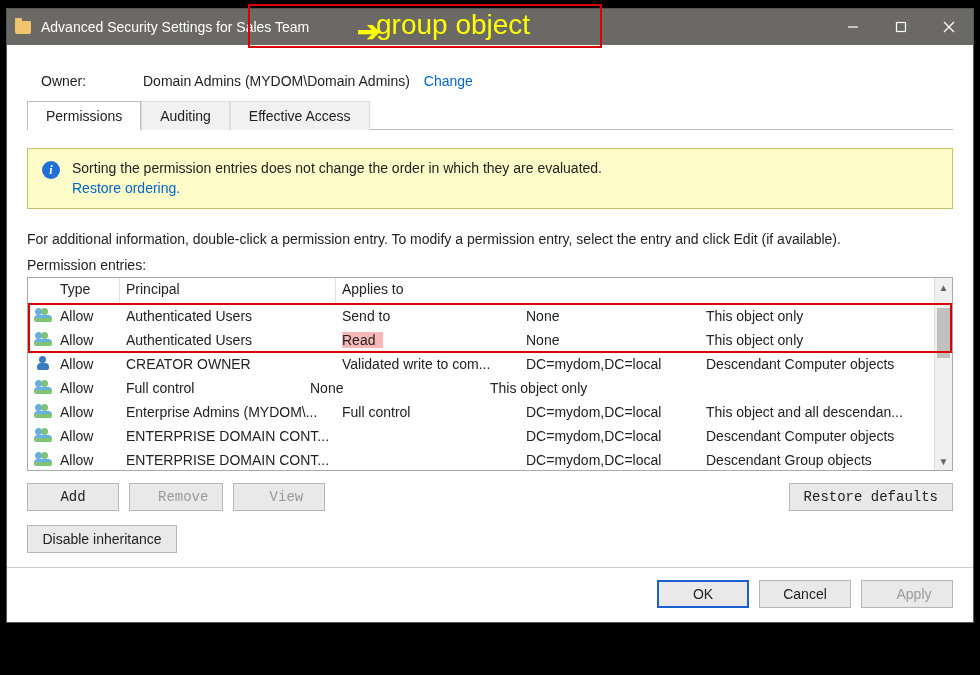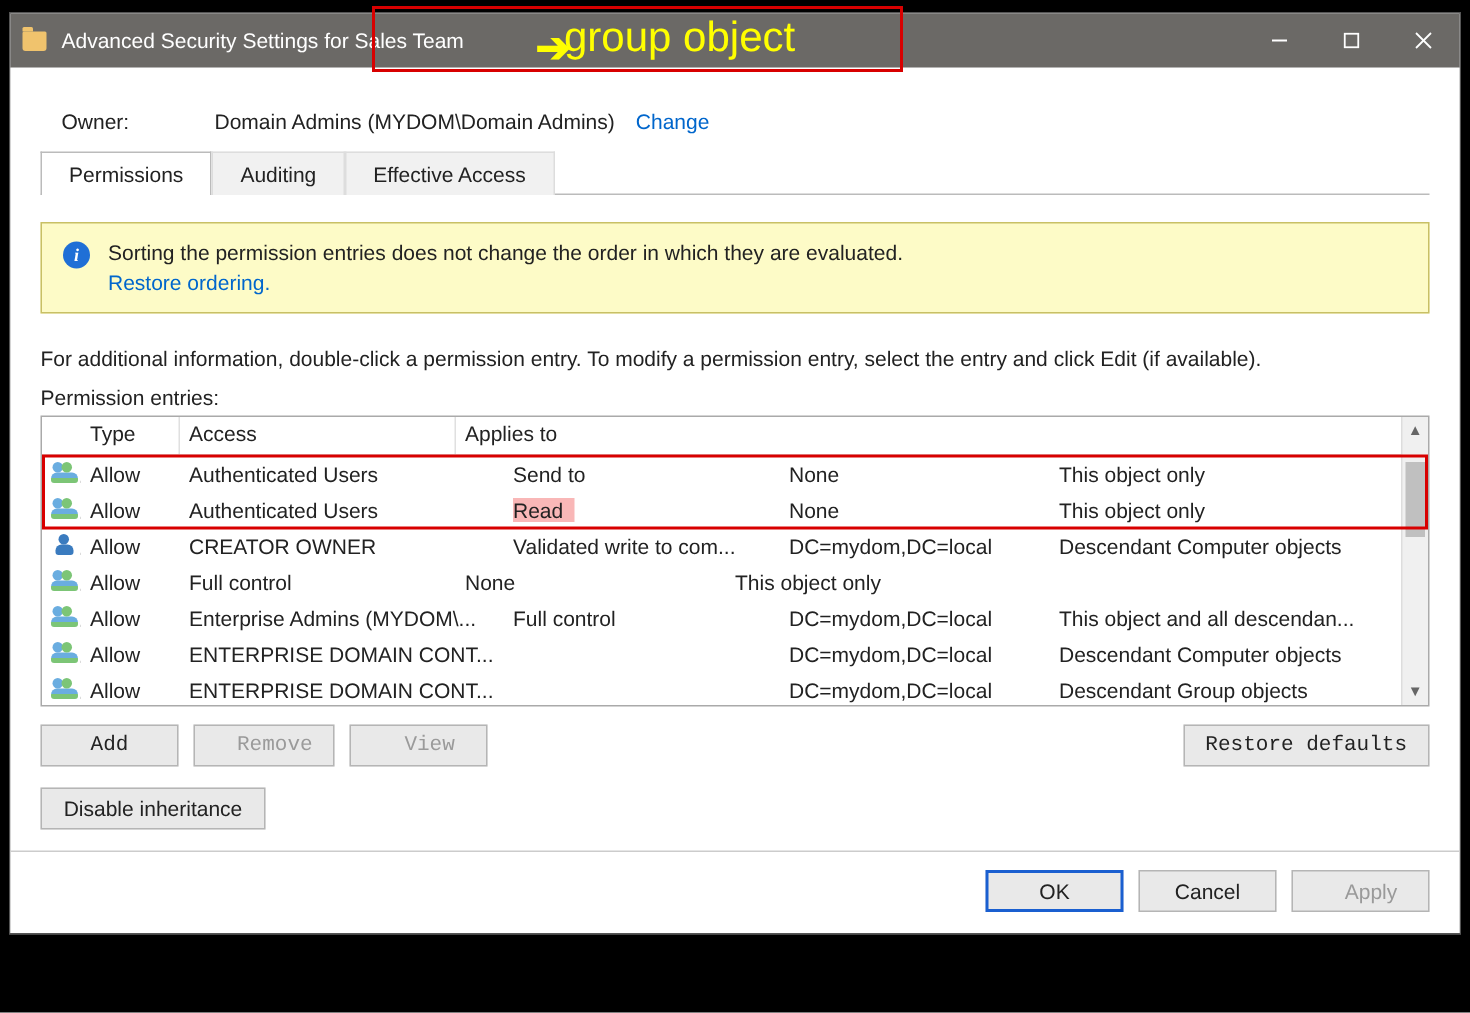--- a/index.html
+++ b/index.html
@@ -250,21 +250,21 @@
     </div>
 
     <div class="para">For additional information, double-click a permission entry. To modify a permission entry, select the entry and click Edit (if available).</div>
 
     <div class="entries-label">Permission entries:</div>
 
     <div class="table-wrap">
       <div class="thead">
         <div class="th col-icon"></div>
         <div class="th col-type">Type</div>
-        <div class="th col-access">Access</div>
+        <div class="th col-principal">Principal</div>
         <div class="th col-applies">Applies to</div>
       </div>
       <div class="tbody" id="tbody">
           <div class="row">
             <div class="td col-icon"><span class="principal-icon"><span class="body"></span></span></div>
             <div class="td col-type">Allow</div>
             <div class="td col-principal">Authenticated Users</div>
             <div class="td col-access">Send to</div>
             <div class="td col-inherited">None</div>
             <div class="td col-applies">This object only</div>

